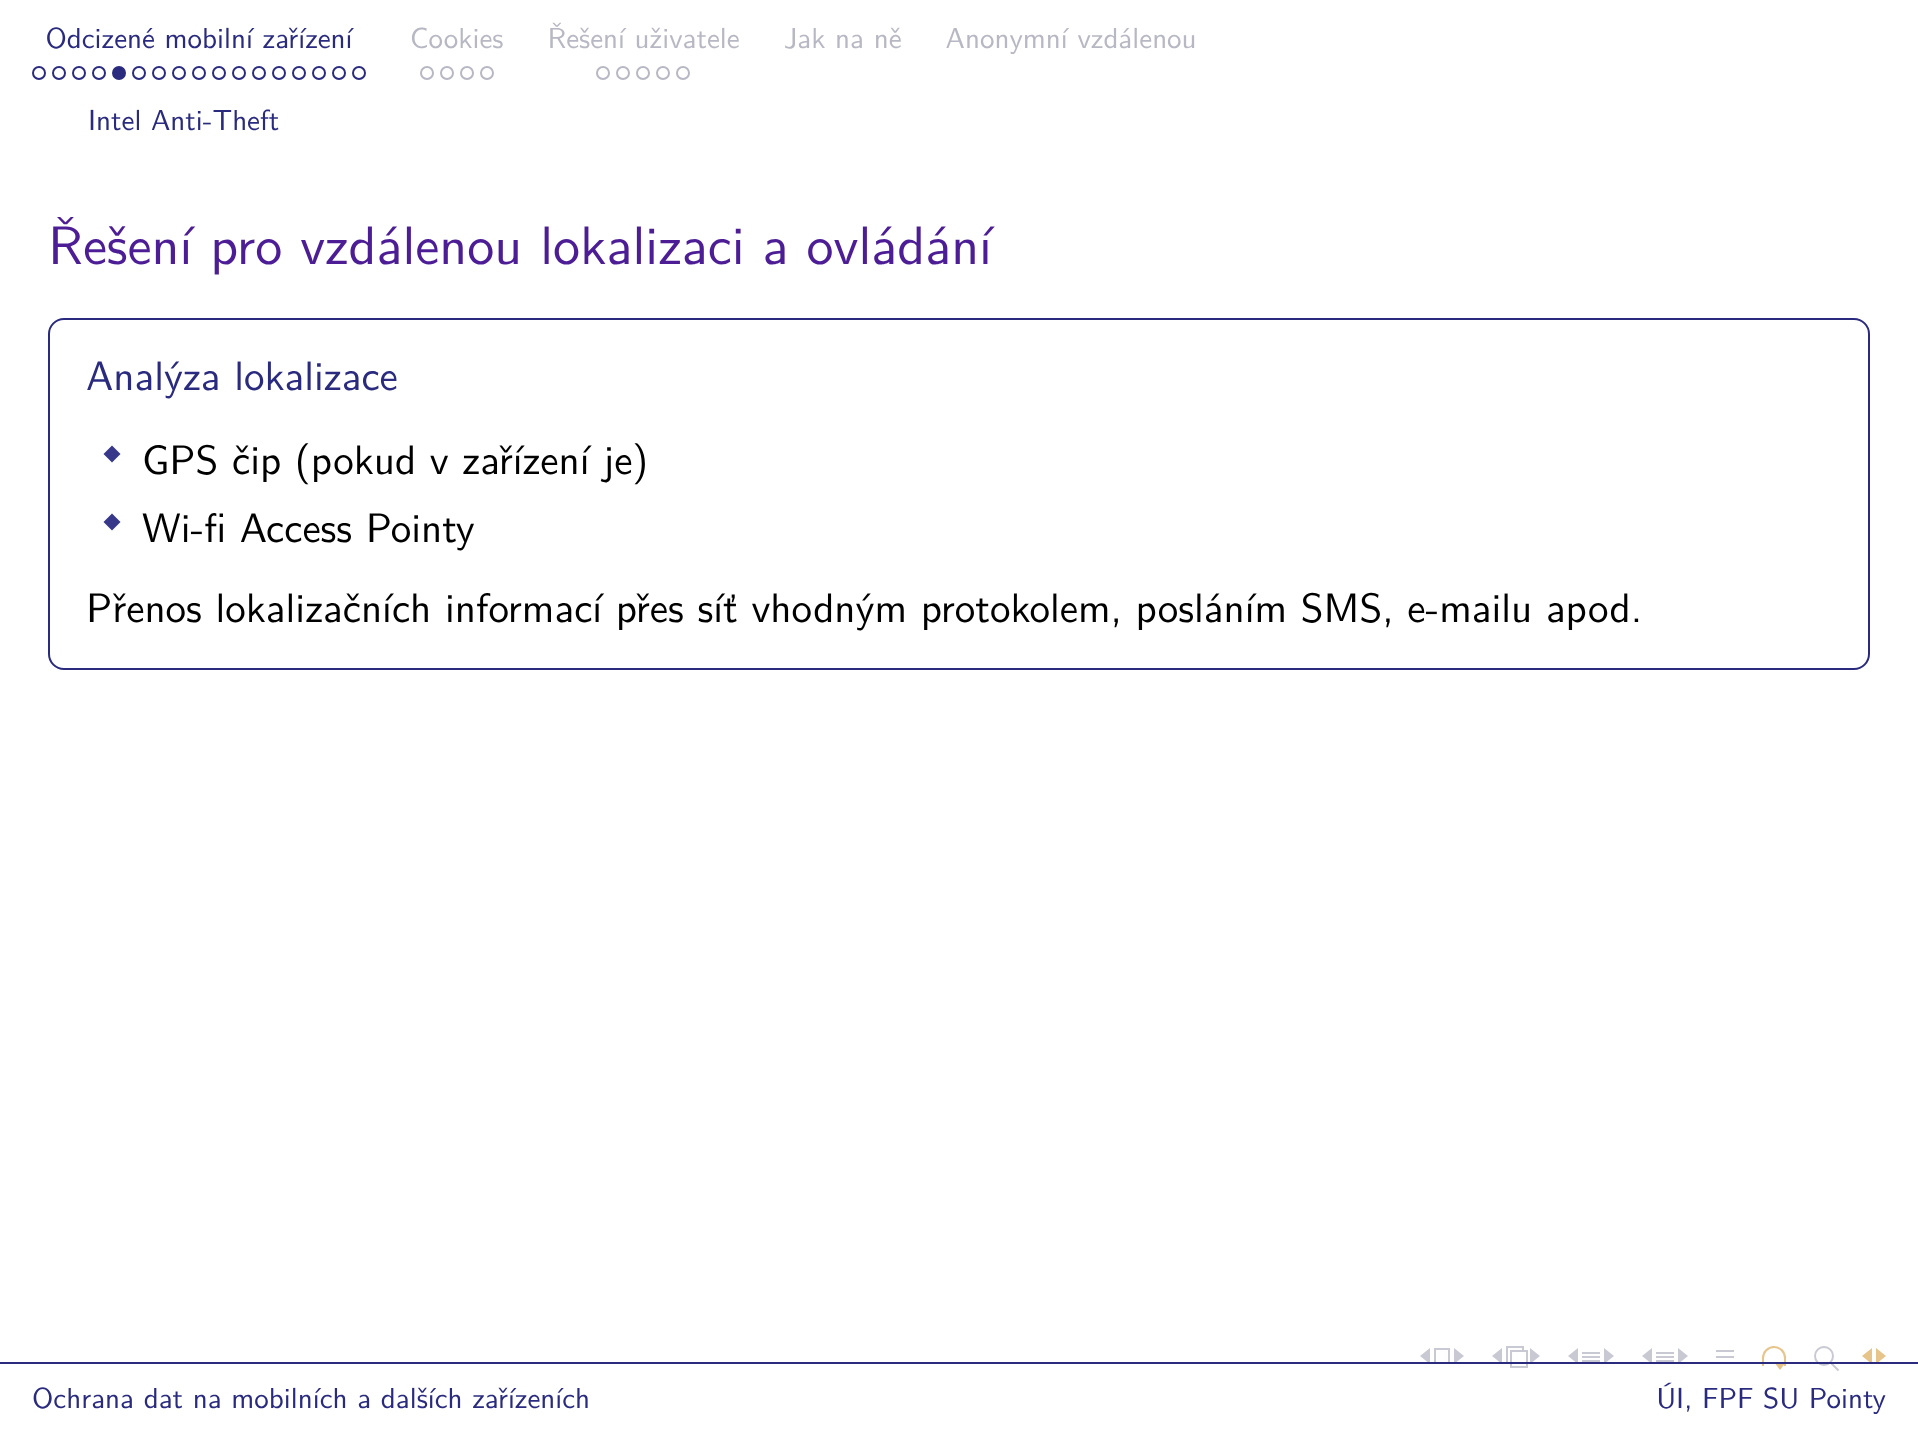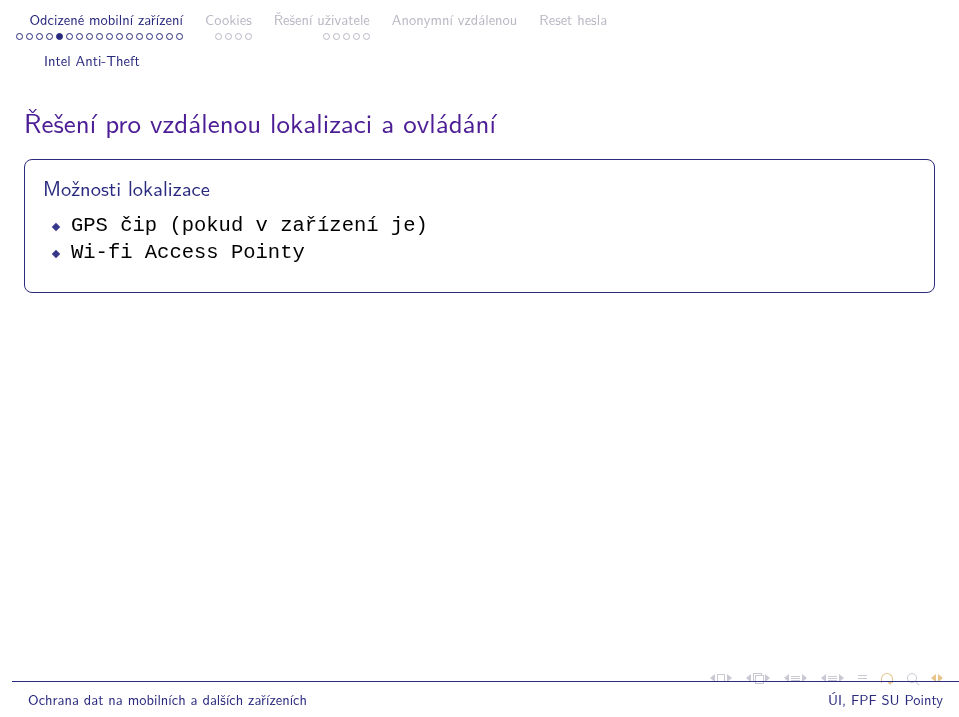--- a/index.html
+++ b/index.html
@@ -13,21 +13,21 @@
   .nav {
     display: flex;
     padding: 8px 16px 0 16px;
     gap: 0;
   }
   .nav-item {
     font-size: 14.5px;
     padding: 0 22px 0 0;
     display: flex;
     flex-direction: column;
-    align-items: flex-end;
+    align-items: center;
   }
   .nav-item.current .nav-label { color: #2a2b7f; font-weight: 500; }
   .nav-label { color: #b8b8c4; font-weight: 400; white-space: nowrap; }
   .dotrow { display:flex; gap:3px; margin-top:4px; height:10px;}
   .dot { width:7px; height:7px; border-radius:50%; border:1px solid #b8b8c4; }
   .dot.current-sec { border-color:#2a2b7f; }
   .dot.here { background:#2a2b7f; border-color:#2a2b7f; }
   .subsection {
     padding: 6px 16px 0 16px;
     color: #2a2b7f;
@@ -53,38 +53,36 @@
     font-size: 20.5px;
     margin-bottom: 10px;
     font-weight: 400;
   }
   .bullets { list-style: none; padding-left: 10px; margin-bottom: 10px;}
   .bullets li {
     font-size: 20.5px;
     color: #000;
     padding: 2px 0 2px 18px;
     position: relative;
-    font-family: Liberation Mono, monospace;
   }
   .bullets li::before {
     content: "";
     position: absolute; left:0; top:12px;
     width:6px; height:6px; background:#38388a; transform: rotate(45deg);
   }
   .block-para {
     font-size: 20.5px;
     color:#000;
     line-height: 1.35;
   }
   .footer {
     position:absolute; bottom:0; left:0; right:0;
     border-top:1px solid #2a2b7f;
     display:flex; justify-content:space-between;
     padding: 6px 16px 8px 16px;
-    margin-left: 12px;
   }
   .foot-left, .foot-right {
     color:#2a2b7f; font-size:14.5px; font-weight:500;
   }
   .navbar-icons {
     position:absolute; bottom:34px; right:16px;
     display:flex; gap:14px; align-items:center;
     color:#c9c9d4; font-size:12px;
   }
   .navbar-icons .grp { display:flex; align-items:center; gap:2px; color:#c9c9d4;}
@@ -149,38 +147,39 @@
       <div class="nav-label">Řešení uživatele</div>
       <div class="dotrow">
         <span class="dot"></span>
         <span class="dot"></span>
         <span class="dot"></span>
         <span class="dot"></span>
         <span class="dot"></span>
       </div>
     </div>
     <div class="nav-item">
+      <div class="nav-label">Jak na ně</div>
+      <div class="dotrow"></div>
+    </div>
+    <div class="nav-item">
       <div class="nav-label">Anonymní vzdálenou</div>
       <div class="dotrow"></div>
     </div>
-    <div class="nav-item">
-      <div class="nav-label">Reset hesla</div>
-      <div class="dotrow"></div>
-    </div>
   </div>
 <div class="subsection">Intel Anti-Theft</div>
 
 <div class="frametitle">Řešení pro vzdálenou lokalizaci a ovládání</div>
 
 <div class="block">
-  <div class="block-title">Možnosti lokalizace</div>
+  <div class="block-title">Analýza lokalizace</div>
   <ul class="bullets" id="bullets">
       <li>GPS čip (pokud v zařízení je)</li>
       <li>Wi-fi Access Pointy</li>
     </ul>
+  <div class="block-para">Přenos lokalizačních informací přes síť vhodným protokolem, posláním SMS, e-mailu apod.</div>
 </div>
 
 <div class="navbar-icons">
   <span class="grp">
     <span class="tri-l"></span>
     <span class="sq"></span>
     <span class="tri-r"></span>
   </span>
   <span class="grp">
     <span class="tri-l"></span>

